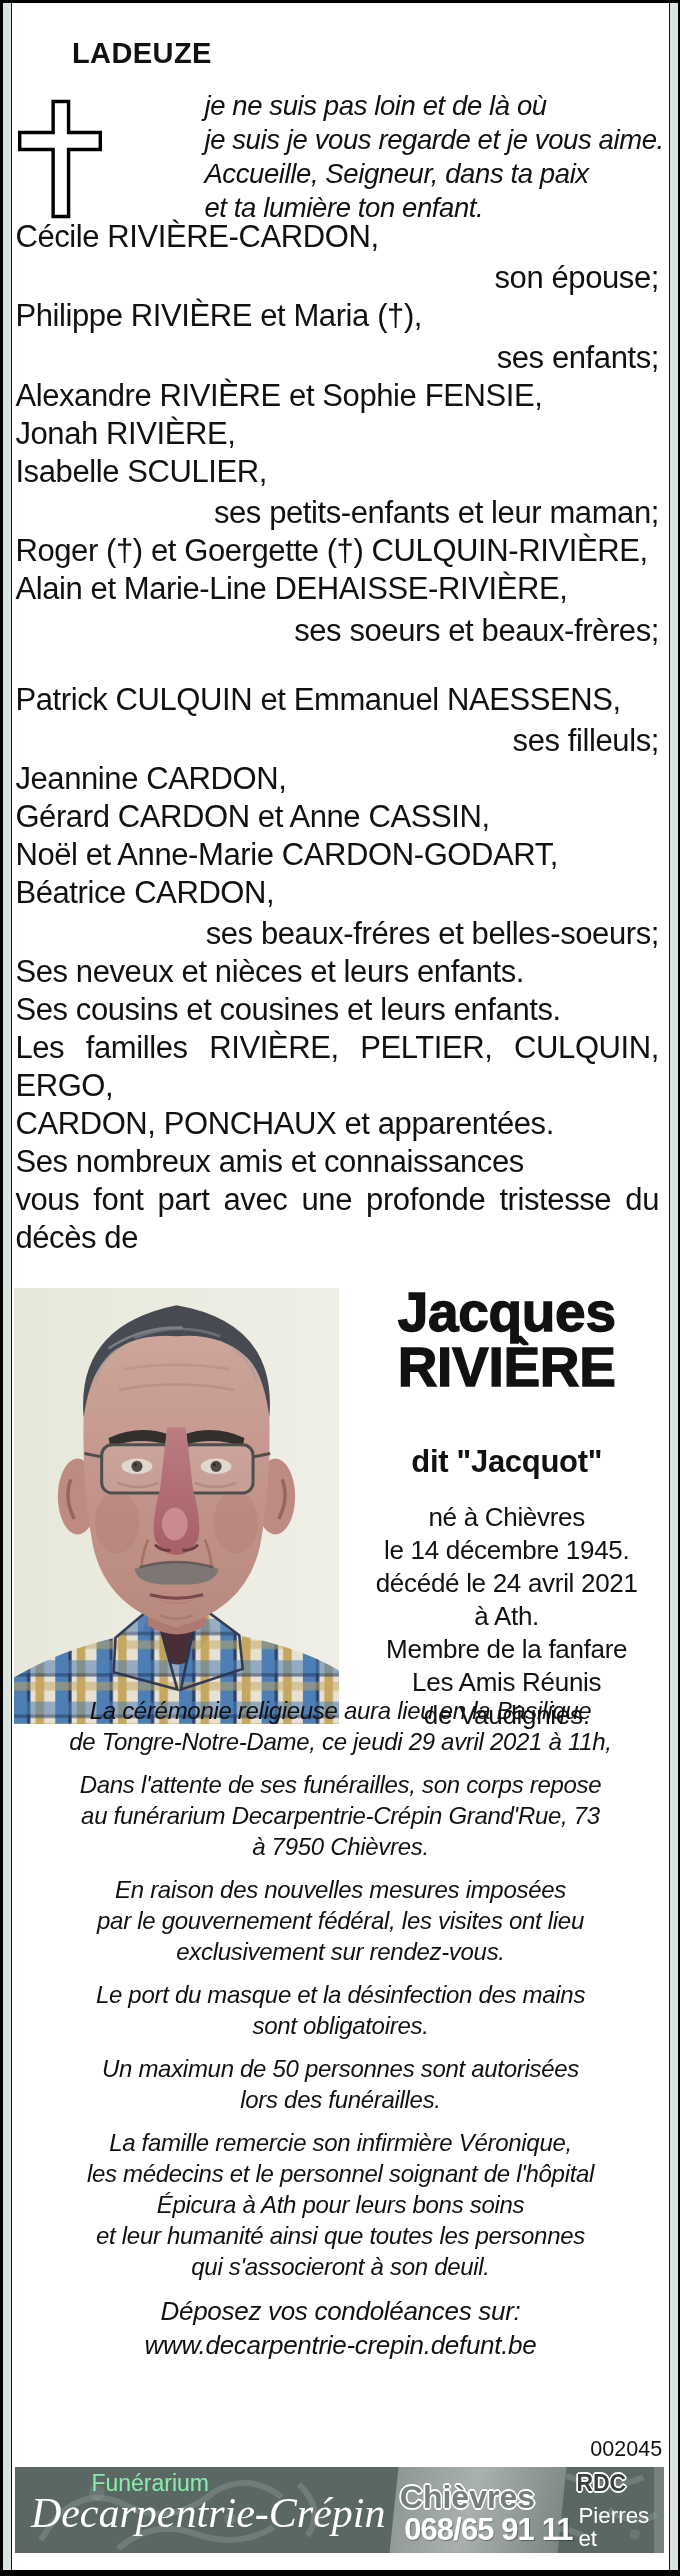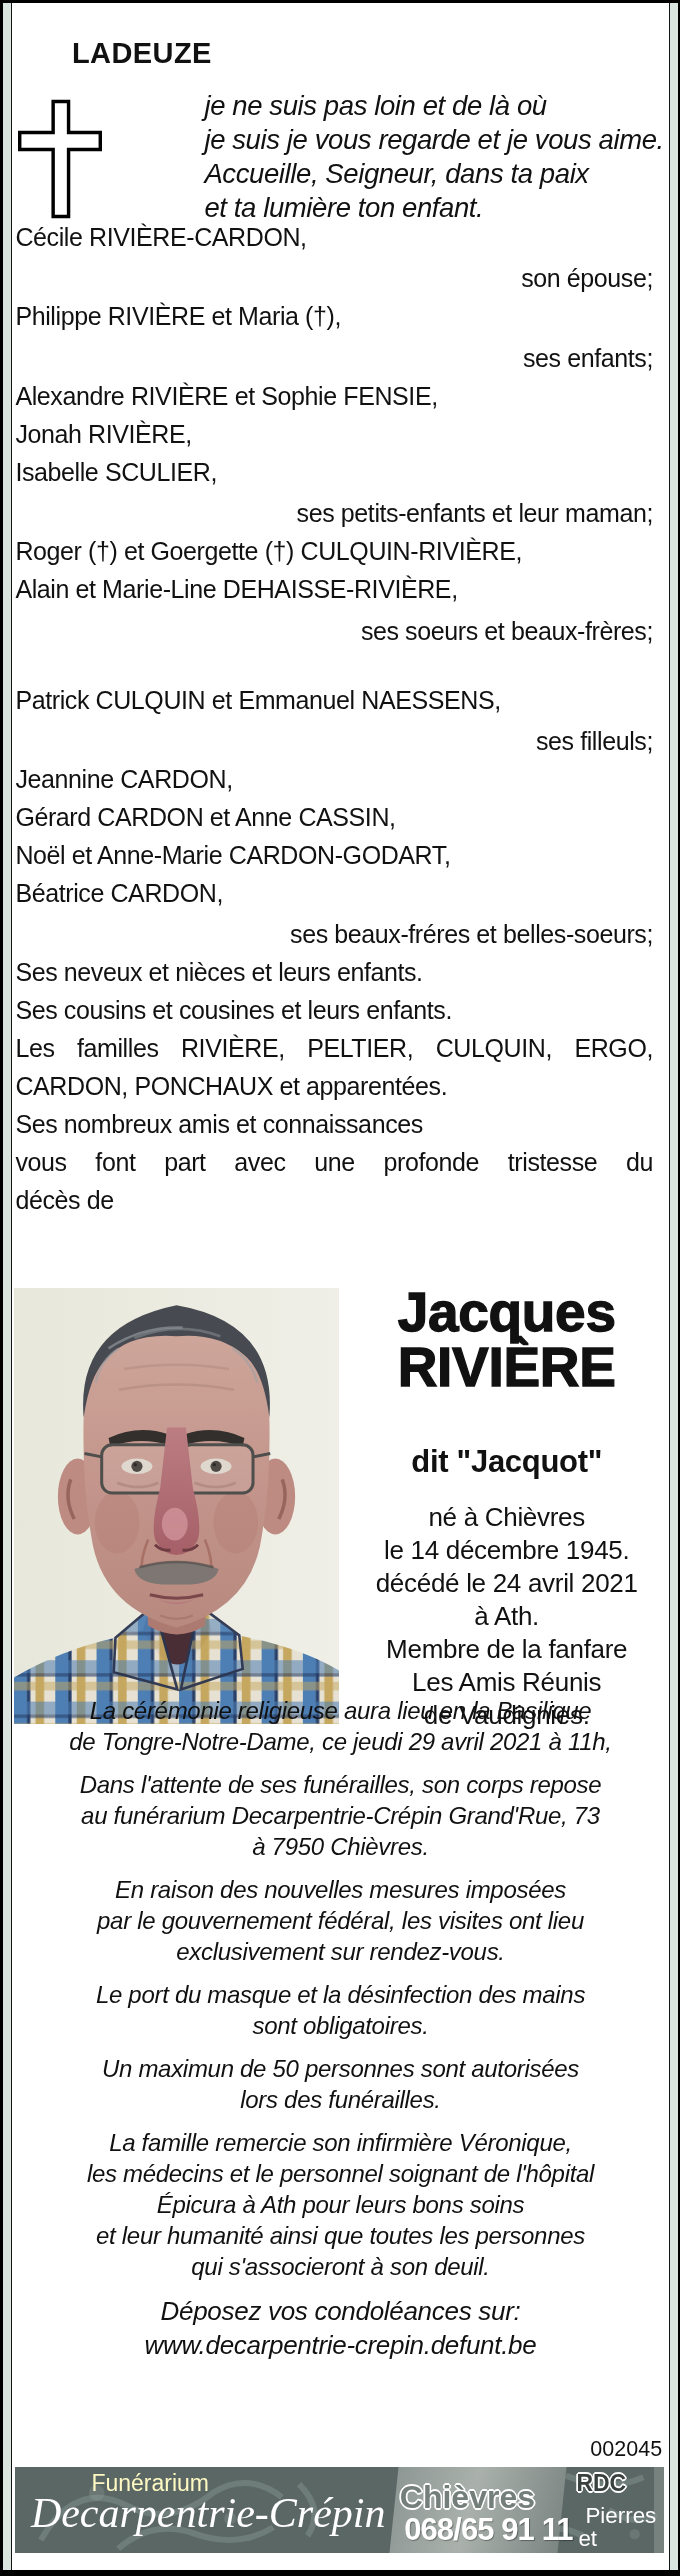--- a/index.html
+++ b/index.html
@@ -5,21 +5,21 @@
   html,body{margin:0;padding:0;background:#ffffff;}
   body{width:681px;font-family:"Liberation Sans","DejaVu Sans",sans-serif;color:#111;}
   .page{box-sizing:border-box;width:681px;height:2576px;border:3.4px solid #000;border-bottom-width:6px;background:#fff;}
   .frame{box-sizing:border-box;height:100%;border-left:8.6px solid #d9e5de;border-right:8.6px solid #d9e5de;}
   .inner{box-sizing:border-box;height:100%;border-left:1.7px solid #141414;border-right:1.7px solid #141414;position:relative;background:#fff;overflow:hidden;letter-spacing:-0.3px;}
 
   .location{position:absolute;left:60px;top:34px;font-size:29px;font-weight:700;letter-spacing:0.4px;}
   .cross{position:absolute;left:5.2px;top:96px;}
   .epitaph{position:absolute;right:5.2px;top:86px;text-align:left;font-style:italic;font-size:27.5px;line-height:34px;letter-spacing:-0.4px;}
 
-  .genealogy{position:absolute;left:3.4px;right:16px;top:215px;font-size:25px;line-height:38px;letter-spacing:-0.4px;}
+  .genealogy{position:absolute;left:3.4px;right:10px;top:215px;font-size:31px;line-height:38px;letter-spacing:-0.4px;}
   .name-line{text-align:left;}
   .relation-line{text-align:right;margin-top:3.4px;}
   .blank-gap{height:31px;}
   .justify{text-align:justify;text-align-last:justify;}
 
   .photo-row{position:absolute;left:1.7px;right:1.7px;top:1282px;height:465px;}
   .portrait{position:absolute;left:0;top:3.4px;width:325px;height:436px;display:block;}
   .deceased-col{position:absolute;left:337px;top:0;width:312px;text-align:center;}
   .deceased-first,.deceased-last{font-size:55px;font-weight:700;line-height:55px;-webkit-text-stroke:1.3px #111;}
   .nickname{font-size:31px;font-weight:700;line-height:38px;margin-top:48px;}
@@ -28,28 +28,28 @@
   .notices{position:absolute;left:3.4px;right:3.4px;top:1692px;text-align:center;font-size:24px;line-height:31px;font-style:italic;}
   .notice{margin-bottom:12px;}
   .condolences{margin-top:1.7px;font-size:26px;line-height:34px;}
 
   .order-number{position:absolute;right:6.9px;top:2434px;font-size:21.5px;letter-spacing:0;}
 
   .banner{position:absolute;left:3.4px;top:2464px;width:649px;height:86px;background:#5b6765;overflow:hidden;}
   .banner-swirls{position:absolute;left:0;top:0;width:100%;height:100%;}
   .banner-panel{position:absolute;left:379px;top:-5.2px;width:168px;height:96px;background:linear-gradient(100deg,#8d9793 0%,#aab1ad 45%,#7b8581 100%);transform:skewX(-6deg);}
   .banner-right-edge{position:absolute;right:0;top:0;width:10.3px;height:100%;background:#9aa39f;opacity:0.45;}
-  .fh-label{position:absolute;left:76px;top:3.4px;font-size:23px;color:#fef9c3;letter-spacing:0;}
+  .fh-label{position:absolute;left:76px;top:3.4px;font-size:23px;color:#86efac;letter-spacing:0;}
   .fh-name{position:absolute;left:15.5px;top:22.4px;font-family:"Liberation Serif","DejaVu Serif",serif;font-style:italic;font-size:42px;color:#fff;white-space:nowrap;letter-spacing:0;}
   .fh-city{position:absolute;left:370px;top:12px;width:164px;text-align:center;font-size:32px;font-weight:700;color:#747e7b;letter-spacing:0;
     text-shadow:-1.7px 0 #fff,1.7px 0 #fff,0 -1.7px #fff,0 1.7px #fff,-0.9px -0.9px #fff,0.9px 0.9px #fff,-0.9px 0.9px #fff,0.9px -0.9px #fff;}
   .fh-phone{position:absolute;left:375px;top:45px;width:196px;text-align:center;font-size:31px;font-weight:700;color:#fff;letter-spacing:-0.9px;text-shadow:0.9px 0.9px 0.9px rgba(0,0,0,0.35);}
   .rdc{position:absolute;left:561px;top:3.4px;font-size:23px;font-weight:700;color:#39413f;letter-spacing:0;
     text-shadow:-1.7px 0 #fff,1.7px 0 #fff,0 -1.7px #fff,0 1.7px #fff,-0.9px -0.9px #fff,0.9px 0.9px #fff,-0.9px 0.9px #fff,0.9px -0.9px #fff;}
-  .rdc-sub1{position:absolute;left:563px;top:36px;font-size:22.4px;color:#fff;letter-spacing:0;margin-left:7px;}
+  .rdc-sub1{position:absolute;left:563px;top:36px;font-size:22.4px;color:#fff;letter-spacing:0;}
   .rdc-sub2{position:absolute;left:563px;top:59px;font-size:22.4px;color:#fff;letter-spacing:0;}
 </style>
 </head>
 <body>
 
 <div class="page">
  <div class="frame">
   <div class="inner">
 
     <div class="location">LADEUZE</div>

